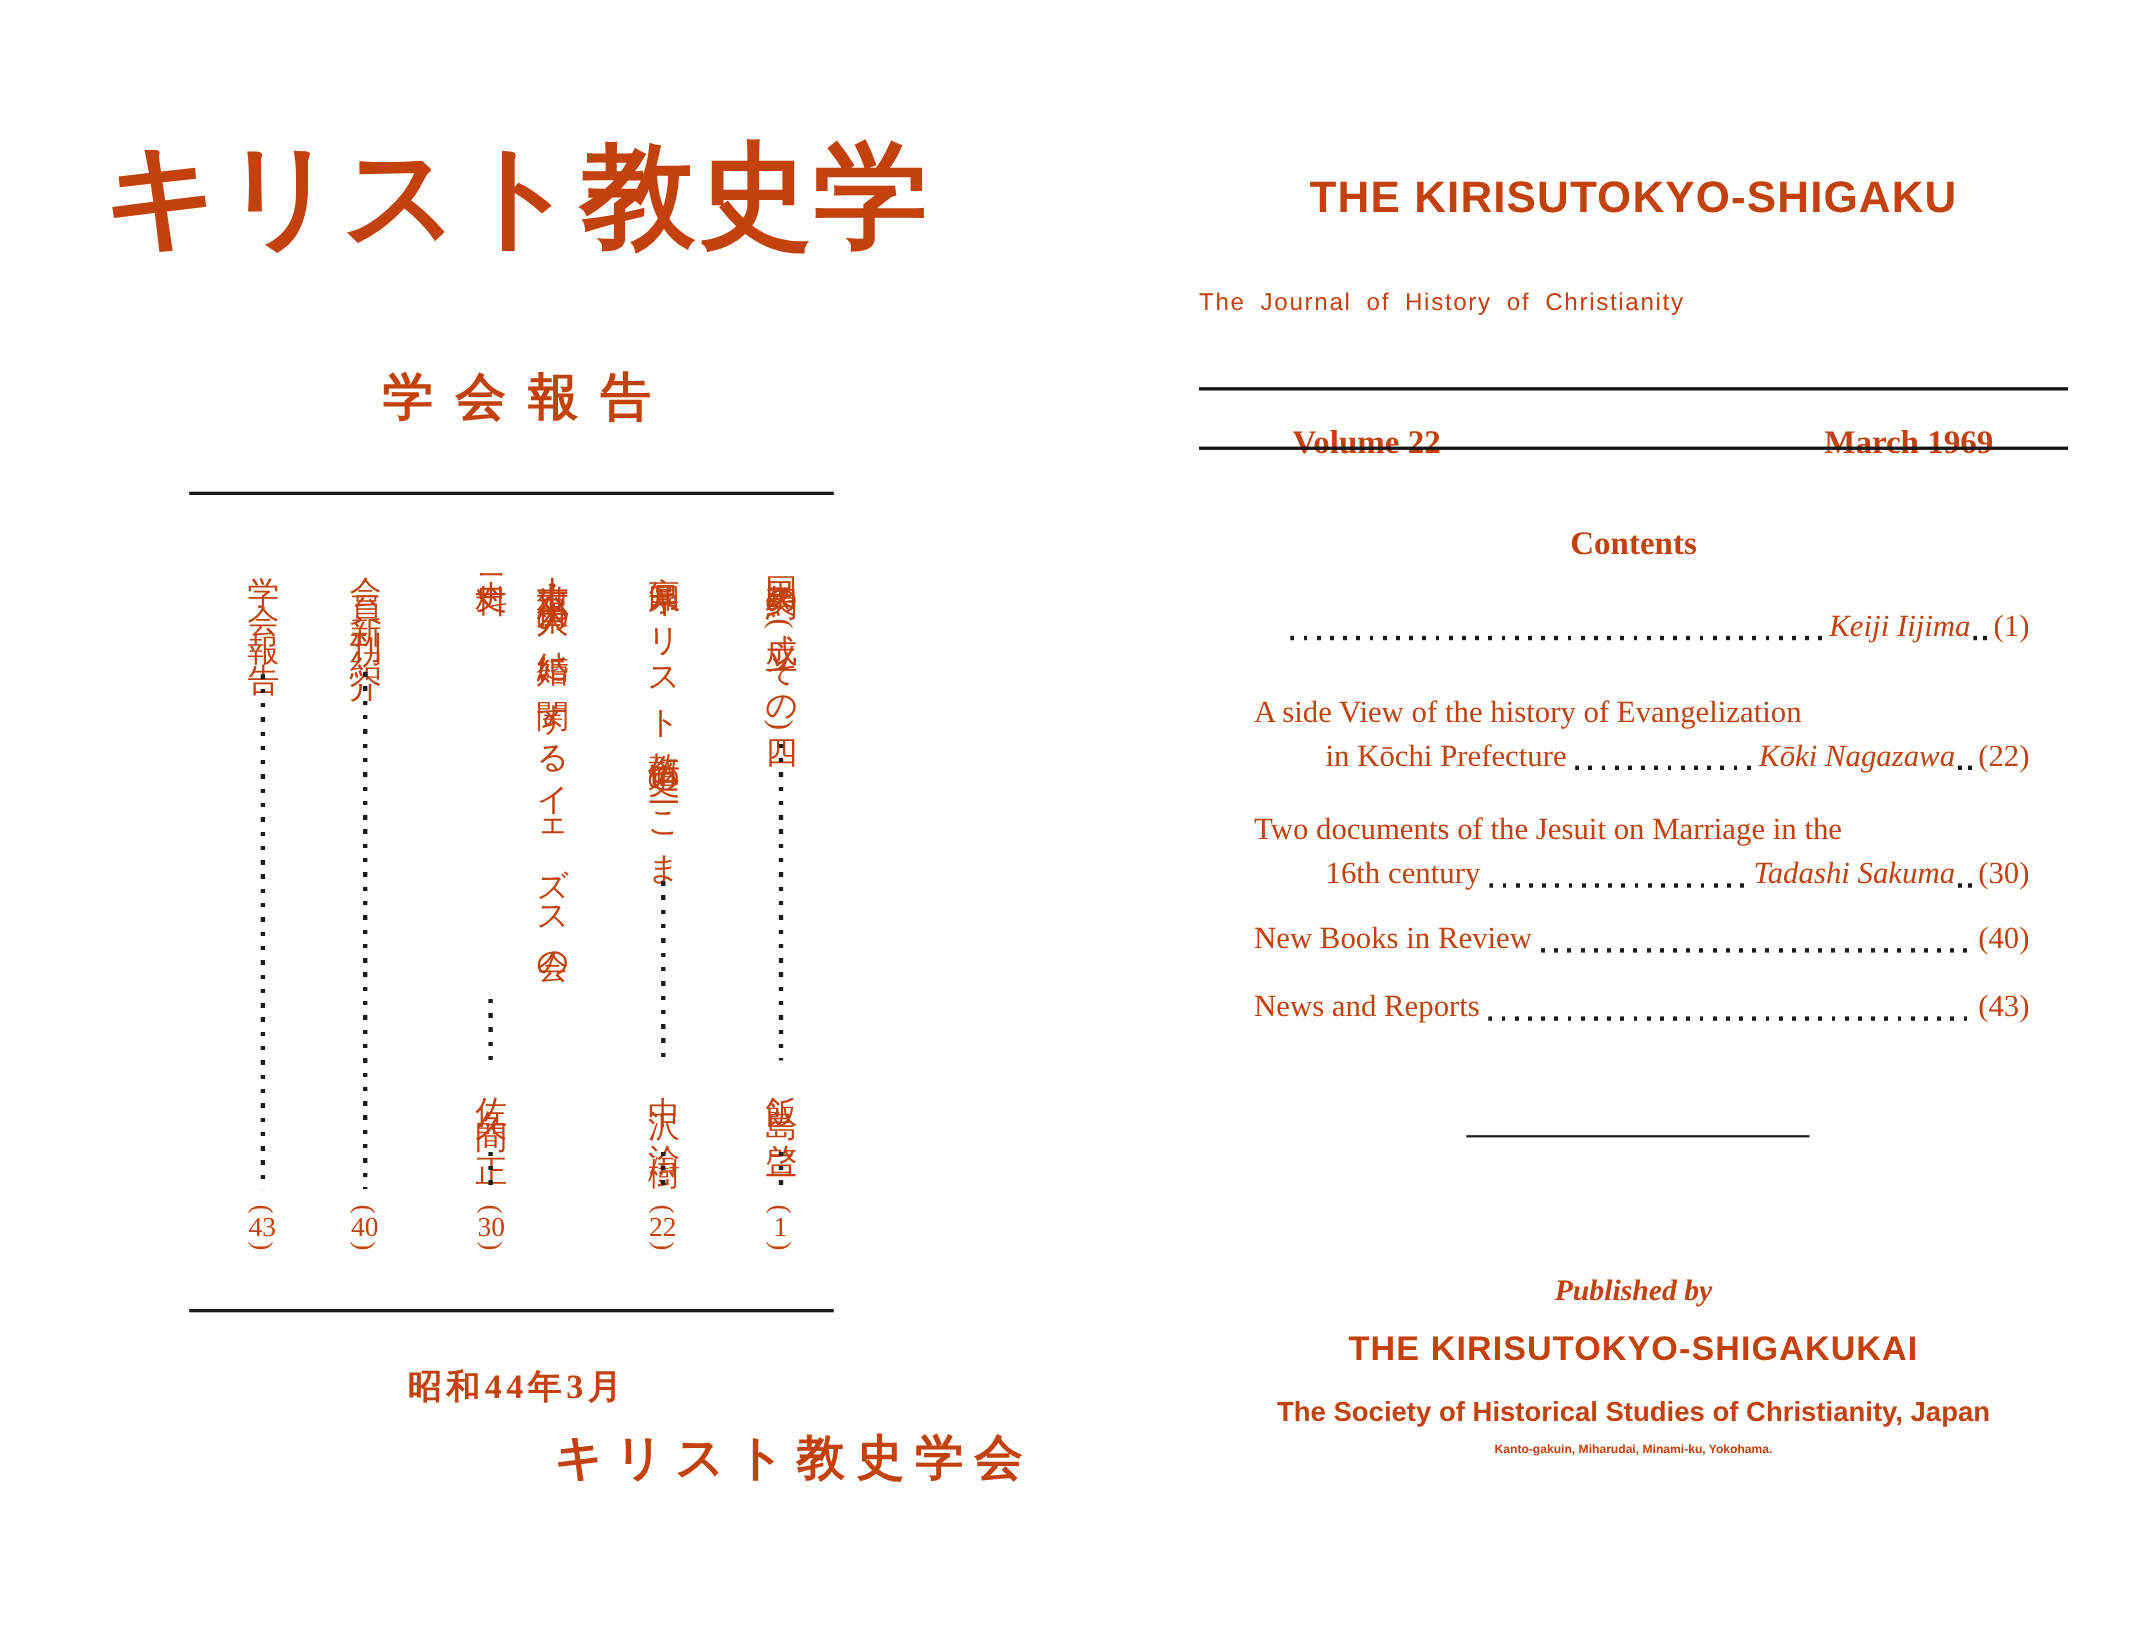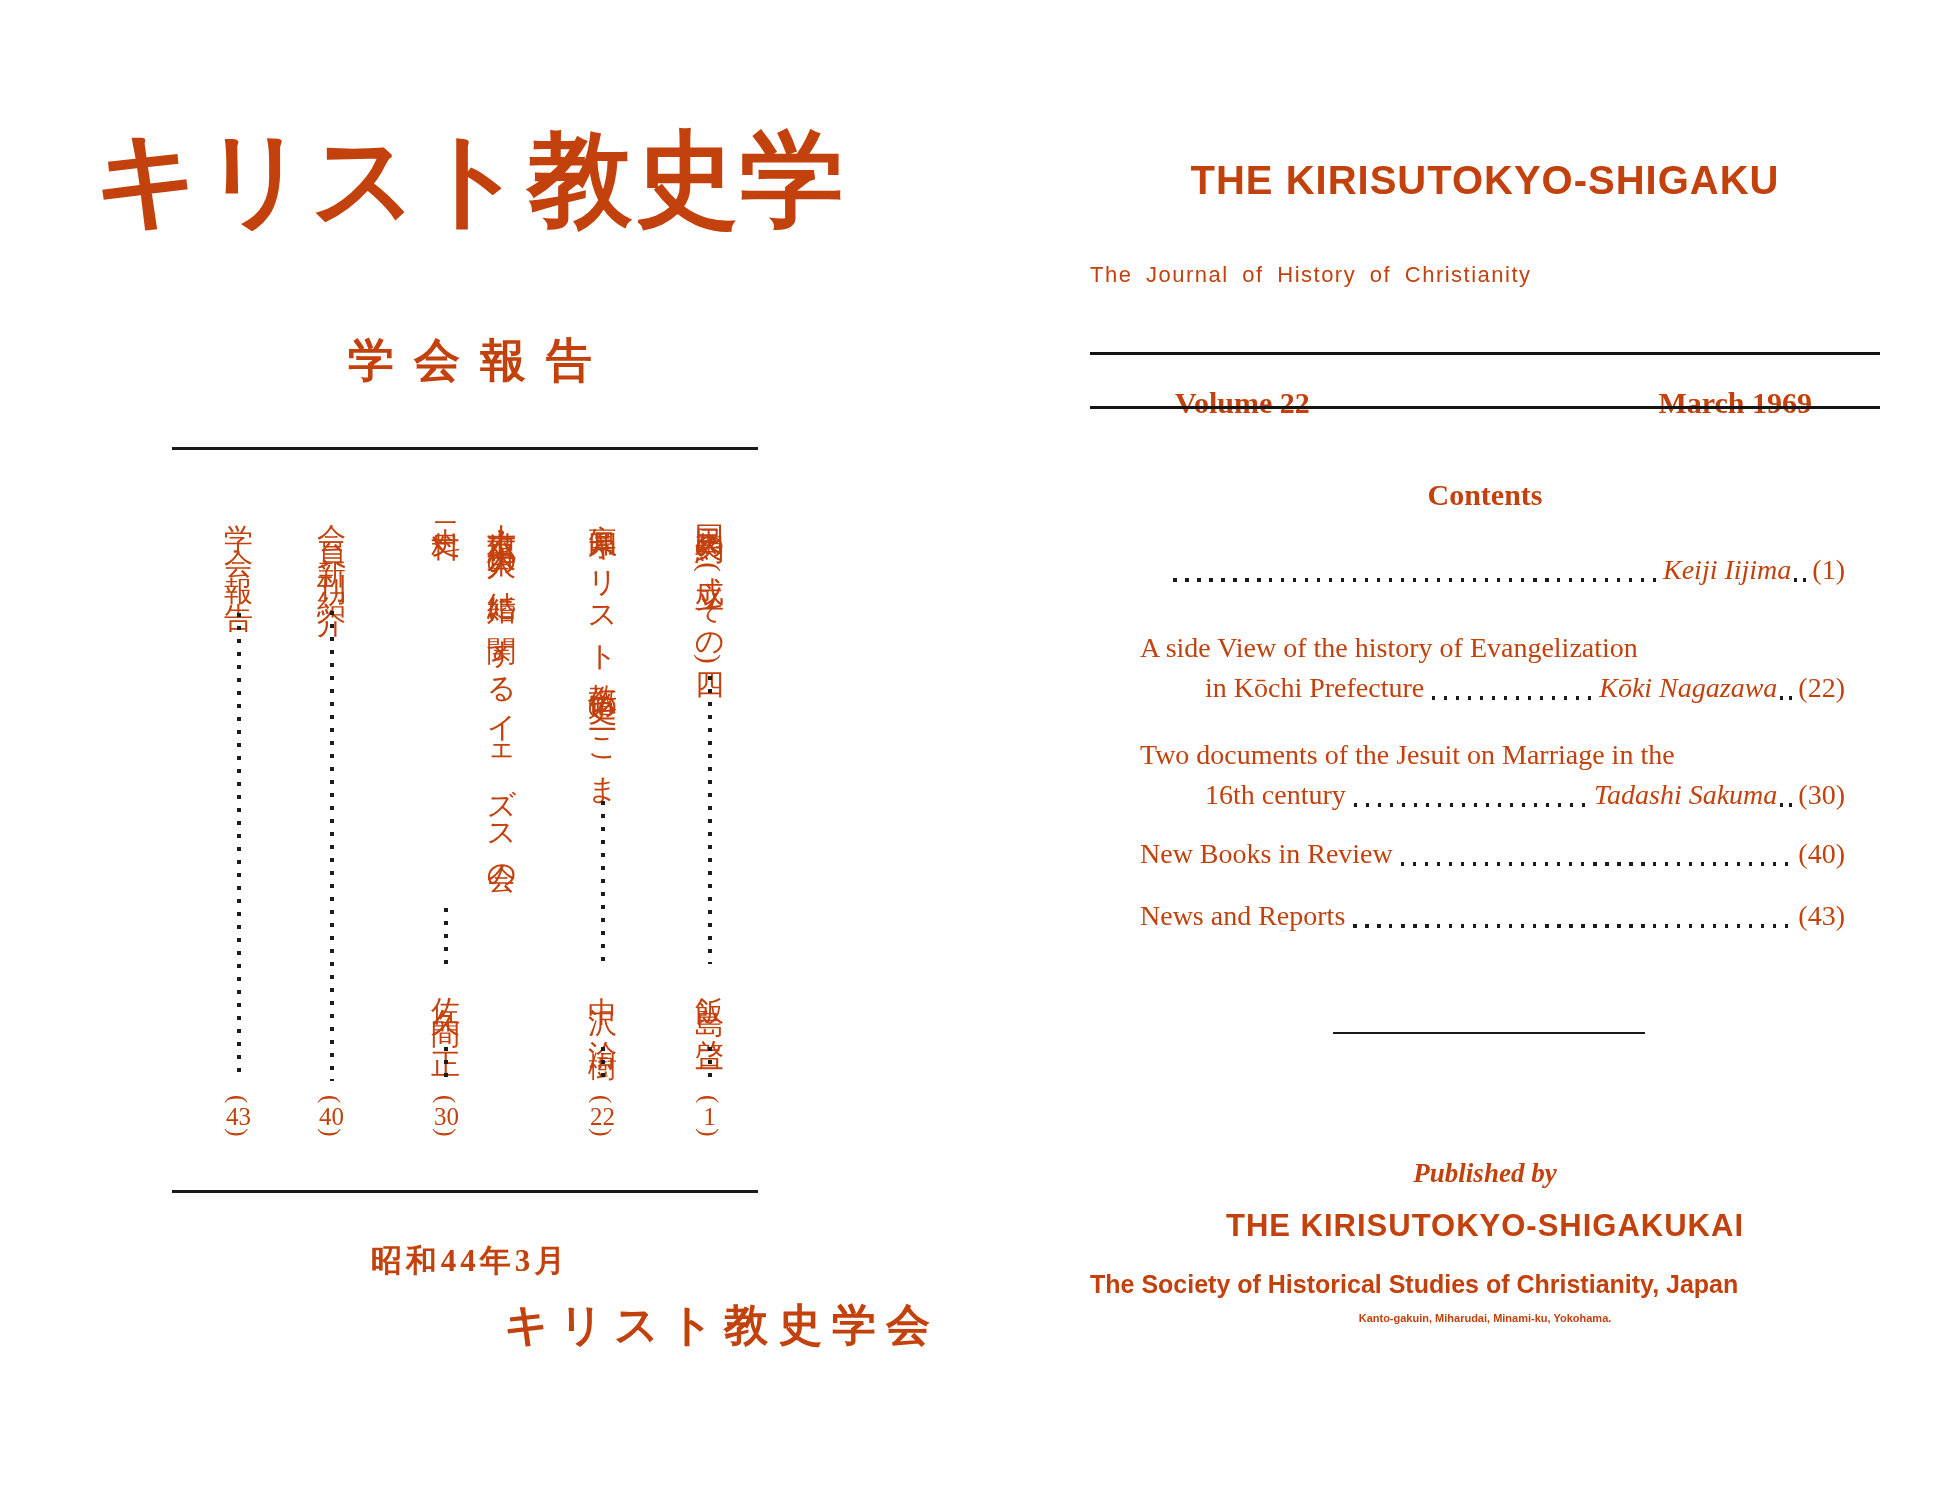--- a/index.html
+++ b/index.html
@@ -74,21 +74,21 @@
          background:repeating-linear-gradient(to right,#1b1b1b 0 3.5px,transparent 3.5px 12px);}
   .hdots{width:17px;height:4px;align-self:flex-end;margin:0 1px 8px 3px;
          background:repeating-linear-gradient(to right,#1b1b1b 0 3.5px,transparent 3.5px 9px);}
   .eauthor{font-style:italic;}
   .short-rule{position:absolute;top:1032px;left:243px;width:312px;height:2px;background:#1a1a1a;}
   .pubby{position:absolute;top:1158px;left:0;width:100%;text-align:center;
          font-size:27px;font-style:italic;font-weight:700;}
   .pub-en{position:absolute;top:1208px;left:0;width:100%;text-align:center;
           font-family:"Liberation Sans","DejaVu Sans",sans-serif;
           font-size:31px;font-weight:700;letter-spacing:1px;}
-  .society{position:absolute;top:1270px;left:0;width:100%;text-align:left;
+  .society{position:absolute;top:1270px;left:0;width:100%;text-align:center;
            font-family:"Liberation Sans","DejaVu Sans",sans-serif;
            font-size:25px;font-weight:700;}
   .address{position:absolute;top:1312px;left:0;width:100%;text-align:center;
            font-family:"Liberation Sans","DejaVu Sans",sans-serif;
            font-size:11px;font-weight:700;}
 </style>
 </head>
 <body>
 
 <div class="canvas">

